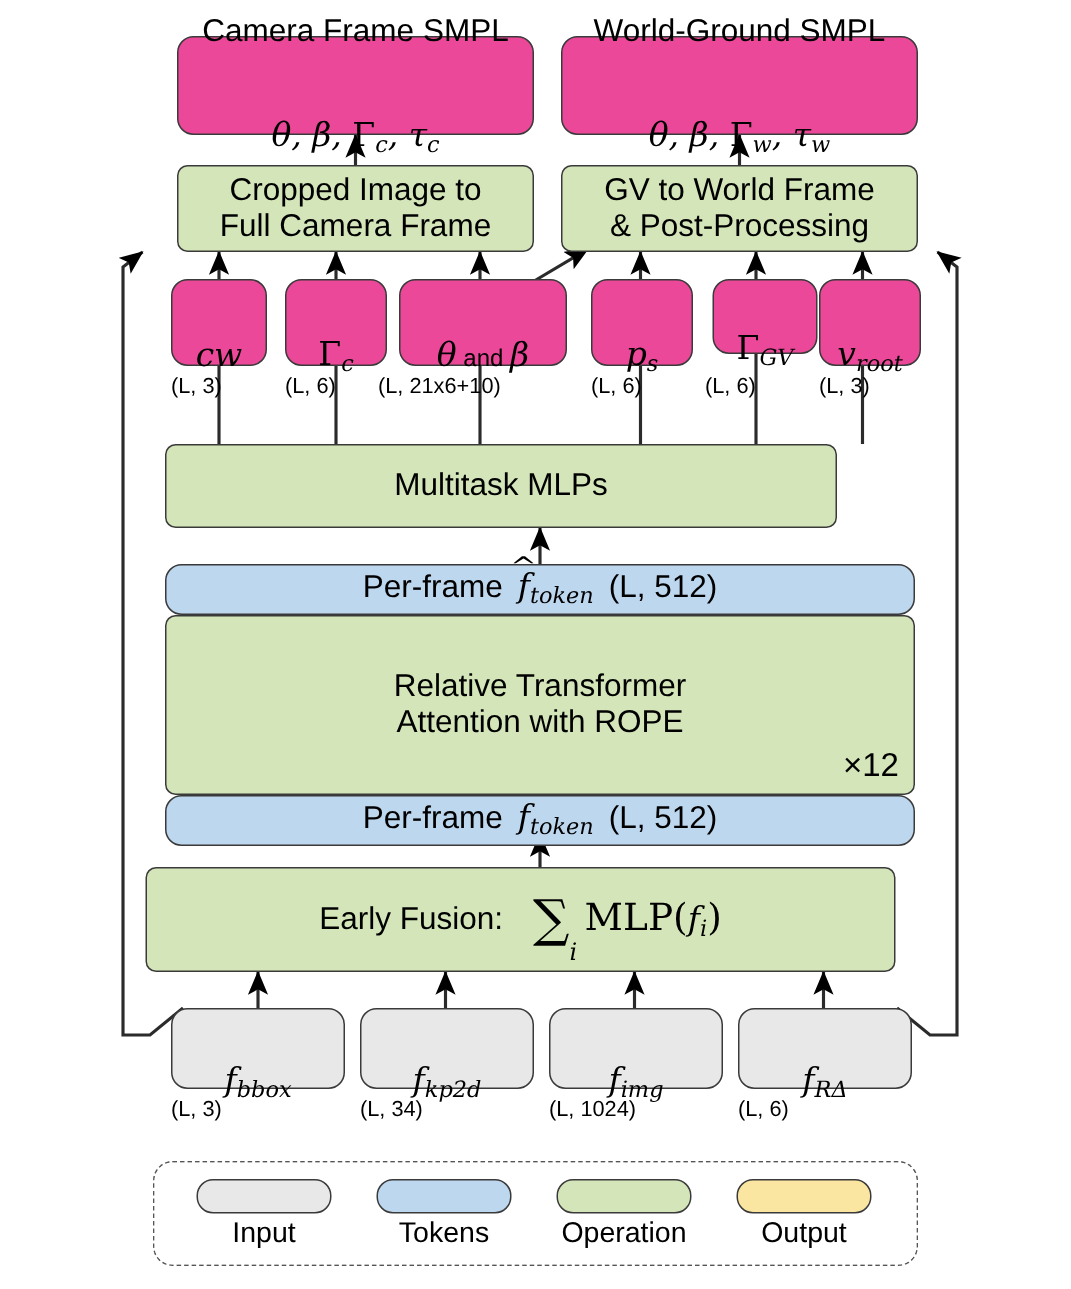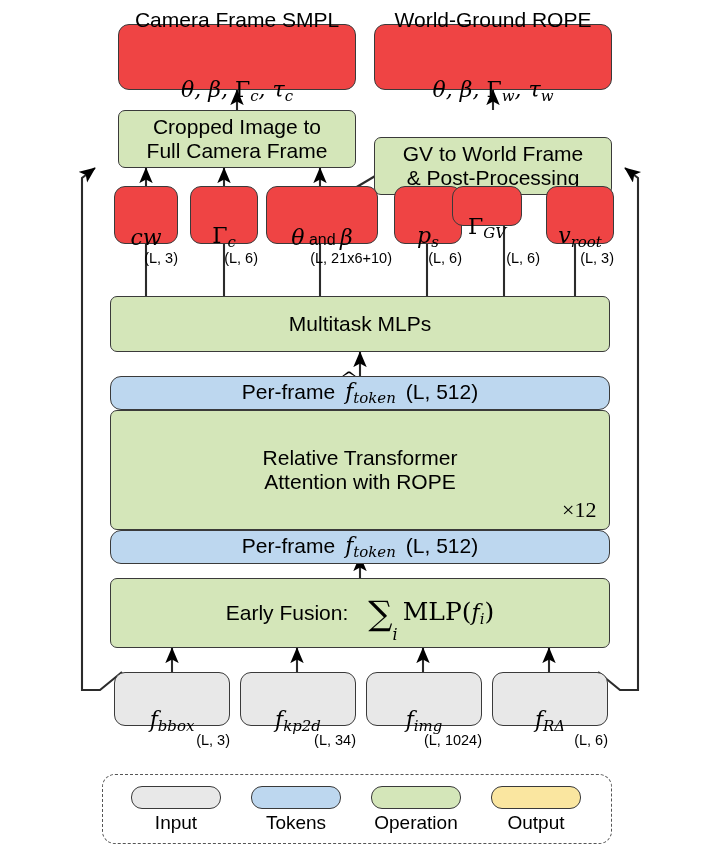--- a/index.html
+++ b/index.html
@@ -17,40 +17,40 @@
     box-sizing:border-box;
     border:1.6px solid #3a3a3a;
     display:flex;
     flex-direction:column;
     align-items:center;
     justify-content:center;
     text-align:center;
     line-height:1.15;
     z-index:3;
   }
-  .out{background:#ef4444;border-radius:11px;}
+  .out{background:#ec4899;border-radius:11px;}
   .op{background:#d4e6b9;border-radius:7px;}
   .tok{background:#bdd7ef;border-radius:11px;}
   .inp{background:#e8e8e8;border-radius:11px;}
 
   .t-plain{font-size:21px;font-family:"Liberation Sans", sans-serif;}
   .t-math{font-family:"DejaVu Serif", serif;font-style:italic;font-size:22px;margin-top:45px;}
   .t-math-up{font-family:"DejaVu Serif", serif;font-style:normal;font-size:22px;}
 
   .shape-lbl{
     position:absolute;
     font-size:14.5px;
-    text-align:right;
+    text-align:left;
     font-family:"Liberation Sans", sans-serif;
     z-index:3;
     white-space:nowrap;
   }
   .times12{
     position:absolute;
-    font-family:Liberation Serif, serif;
+    font-family:Liberation Sans, sans-serif;
     font-size:22px;
     z-index:4;
   }
   svg#wires{position:absolute;left:0;top:0;width:714px;height:859px;z-index:1;}
 
   .legend{
     position:absolute;
     box-sizing:border-box;
     border:1.7px dashed #555;
     border-radius:13px;
@@ -125,30 +125,30 @@
       <path d="M598,672 L620,690 L638,690 L638,178 L625,168" marker-end="url(#arw)"></path>
     </g>
   </svg>
 
   <div class="node out" style="left:118px;top:24px;width:238px;height:66px;">
     <span class="t-plain">Camera Frame SMPL</span>
     <span class="t-math">θ, β, <span class="t-math-up">Γ</span><span class="sub">c</span>, τ<span class="sub">c</span></span>
   </div>
 
   <div class="node out" style="left:374px;top:24px;width:238px;height:66px;">
-    <span class="t-plain">World-Ground ROPE</span>
+    <span class="t-plain">World-Ground SMPL</span>
     <span class="t-math">θ, β, <span class="t-math-up">Γ</span><span class="sub">w</span>, τ<span class="sub">w</span></span>
   </div>
 
   <div class="node op" style="left:118px;top:110px;width:238px;height:58px;">
     <span class="t-plain">Cropped Image to</span>
     <span class="t-plain">Full Camera Frame</span>
   </div>
 
-  <div class="node op" style="left:374px;top:110px;width:238px;height:58px;margin-top:27px;">
+  <div class="node op" style="left:374px;top:110px;width:238px;height:58px;">
     <span class="t-plain">GV to World Frame</span>
     <span class="t-plain">&amp; Post-Processing</span>
   </div>
 
   <div class="node out" style="left:114px;top:186px;width:64px;height:58px;">
     <span class="t-math">cw</span>
   </div>
   <div class="shape-lbl" style="left:114px;top:250px;width:64px;">(L, 3)</div>
 
   <div class="node out" style="left:190px;top:186px;width:68px;height:58px;">
@@ -159,31 +159,31 @@
   <div class="node out" style="left:266px;top:186px;width:112px;height:58px;">
     <span class="t-math">θ<span style="font-style:normal;font-family:'Liberation Sans',sans-serif;font-size:16px;">&nbsp;and&nbsp;</span>β</span>
   </div>
   <div class="shape-lbl" style="left:252px;top:250px;width:140px;">(L, 21x6+10)</div>
 
   <div class="node out" style="left:394px;top:186px;width:68px;height:58px;">
     <span class="t-math">p<span class="sub">s</span></span>
   </div>
   <div class="shape-lbl" style="left:394px;top:250px;width:68px;">(L, 6)</div>
 
-  <div class="node out" style="left:452px;top:186px;width:70px;height:40px;">
+  <div class="node out" style="left:475px;top:186px;width:70px;height:50px;">
     <span class="t-math"><span class="t-math-up">Γ</span><span class="sub">GV</span></span>
   </div>
   <div class="shape-lbl" style="left:470px;top:250px;width:70px;">(L, 6)</div>
 
   <div class="node out" style="left:546px;top:186px;width:68px;height:58px;">
     <span class="t-math">v<span class="sub">root</span></span>
   </div>
   <div class="shape-lbl" style="left:546px;top:250px;width:68px;">(L, 3)</div>
 
-  <div class="node op" style="left:110px;top:296px;width:500px;height:56px;">
+  <div class="node op" style="left:110px;top:296px;width:448px;height:56px;">
     <span class="t-plain">Multitask MLPs</span>
   </div>
 
   <div class="node tok" style="left:110px;top:376px;width:500px;height:34px;">
     <span class="t-plain">
       <span>Per-frame</span><span class="gapw"></span><span class="t-math"><span class="hat-wrap">f</span><span class="sub">token</span></span><span class="gapw"></span><span>(L, 512)</span>
     </span>
   </div>
 
   <div class="node op" style="left:110px;top:410px;width:500px;height:120px;">
@@ -191,21 +191,21 @@
     <span class="t-plain">Attention with ROPE</span>
   </div>
   <div class="times12" style="left:562px;top:497px;">×12</div>
 
   <div class="node tok" style="left:110px;top:530px;width:500px;height:34px;">
     <span class="t-plain">
       <span>Per-frame</span><span class="gapw"></span><span class="t-math">f<span class="sub">token</span></span><span class="gapw"></span><span>(L, 512)</span>
     </span>
   </div>
 
-  <div class="node op" style="left:110px;top:578px;width:500px;height:70px;">
+  <div class="node op" style="left:97px;top:578px;width:500px;height:70px;">
     <span style="display:flex;align-items:center;">
       <span class="t-plain">Early Fusion:</span>
       <span class="gapw"></span>
         <span class="gapw"></span>
       <span class="t-math-up" style="font-size:34px;line-height:1;">∑</span>
         <span class="t-math" style="font-size:16px;vertical-align:-0.55em;">i</span>
       <span style="display:inline-block;width:5px;"></span>
       <span class="t-math-up" style="font-size:25px;">MLP(<span class="t-math">f<span class="sub">i</span></span>)</span>
     </span>
   </div>

